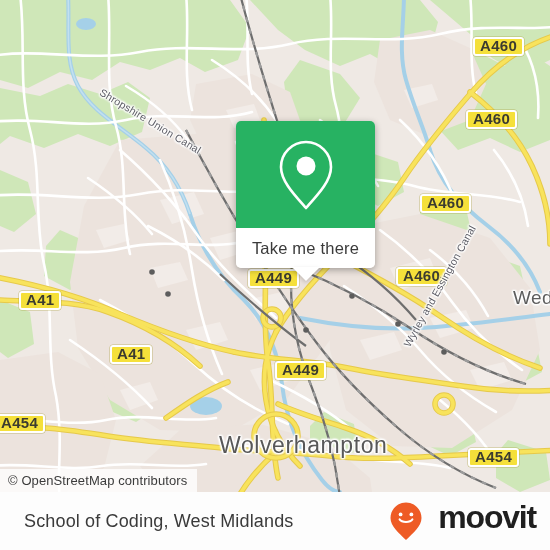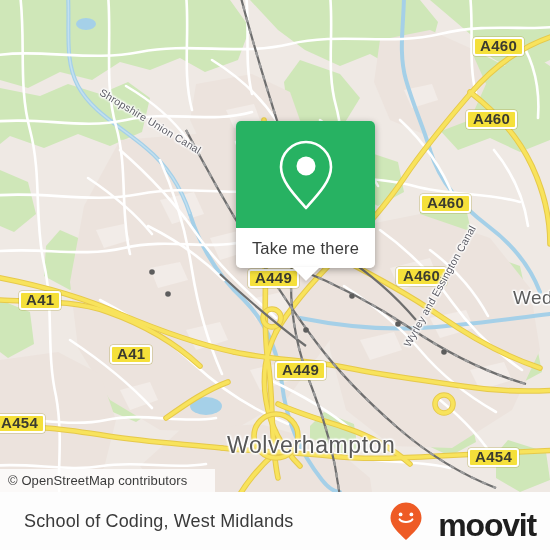--- a/index.html
+++ b/index.html
@@ -45,21 +45,21 @@
   .label-city  { font-size:23px; letter-spacing:.6px; color:#585858; }
   .label-town  { font-size:19px; letter-spacing:.4px; color:#5d5d5d; }
   .label-canal { font-size:10.5px; color:#5a5a63; letter-spacing:.2px; }
 
   
   .attribution {
     position:absolute; left:0; bottom:0;
     background:rgba(255,255,255,.78);
     color:#3b3b3b;
     font-size:13px;
-    padding:4px 28px 4px 8px;
+    padding:4px 10px 4px 8px;
     font-family:"Liberation Sans", sans-serif;
     letter-spacing:.1px;
   }
 
   
   .callout {
     position:absolute; left:200px; top:121px; width:139px;
     border-radius:5px;
     box-shadow:0 2px 7px rgba(0,0,0,.33);
     overflow:visible;
@@ -103,21 +103,21 @@
     overflow:hidden;
   }
   .footer-title {
     position:relative;
     font-size:18px;
     color:#3a3a3a;
     letter-spacing:.15px;
     z-index:2;
     font-family:"Liberation Sans", sans-serif;
   }
-  .brand { position:relative; display:flex; align-items:flex-end; gap:15px; z-index:2; }
+  .brand { position:relative; display:flex; align-items:flex-start; gap:15px; z-index:2; }
   .brand-word {
     font-size:32px;
     font-weight:bold;
     color:#1f1f1f;
     letter-spacing:-1.2px;
     line-height:32px;
     font-family:"Liberation Sans", sans-serif;
   }
 </style>
 </head>
@@ -312,21 +312,21 @@
         <div class="shield" style="left: 396px; top: 267px;">A460</div>
         <div class="shield" style="left: 19px; top: 291px;">A41</div>
         <div class="shield" style="left: 110px; top: 345px;">A41</div>
         <div class="shield" style="left: 248px; top: 269px;">A449</div>
         <div class="shield" style="left: 275px; top: 361px;">A449</div>
         <div class="shield" style="left: -6px; top: 414px;">A454</div>
         <div class="shield" style="left: 468px; top: 448px;">A454</div>
       </div>
 
     <div id="place-layer">
-        <div class="place-label label-city" style="left: 219px; top: 432px; margin-left: 8px;">Wolverhampton</div>
+        <div class="place-label label-city" style="left: 219px; top: 432px;">Wolverhampton</div>
         <div class="place-label label-town" style="left: 513px; top: 287px;">Wedn</div>
       </div>
 
     <div id="canal-layer">
         <div class="place-label label-canal" style="left: 104px; top: 86px; transform-origin: 0px 0px; transform: rotate(31deg);">Shropshire Union Canal</div>
         <div class="place-label label-canal" style="left: 401px; top: 343px; transform-origin: 0px 0px; transform: rotate(-61deg);">Wyrley and Essington Canal</div>
       </div>
 
     <div class="attribution">© OpenStreetMap contributors</div>
 

